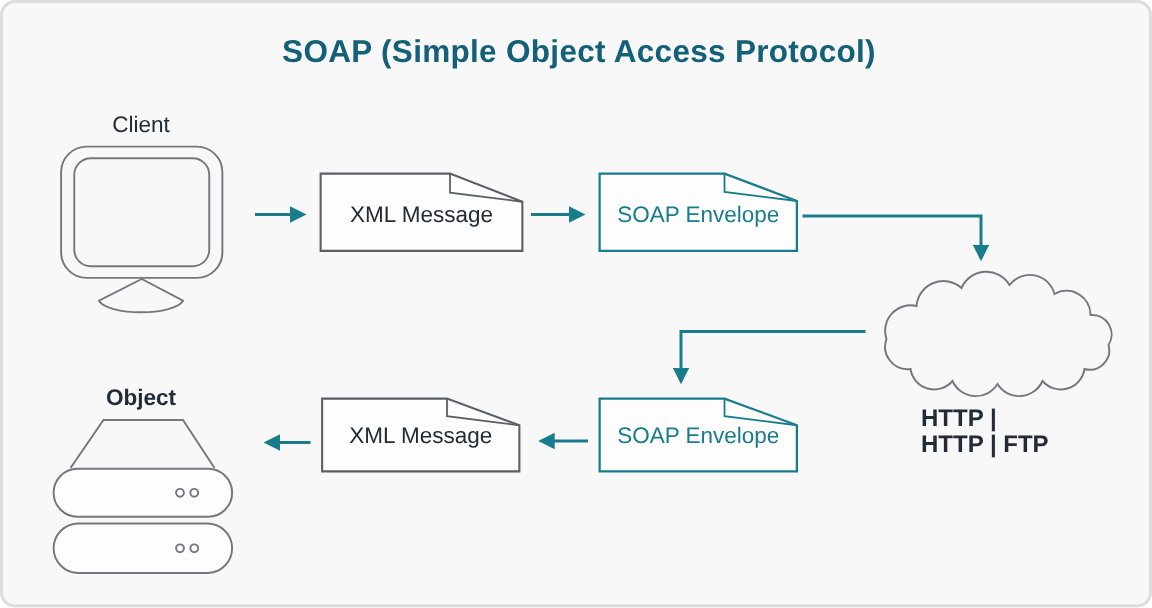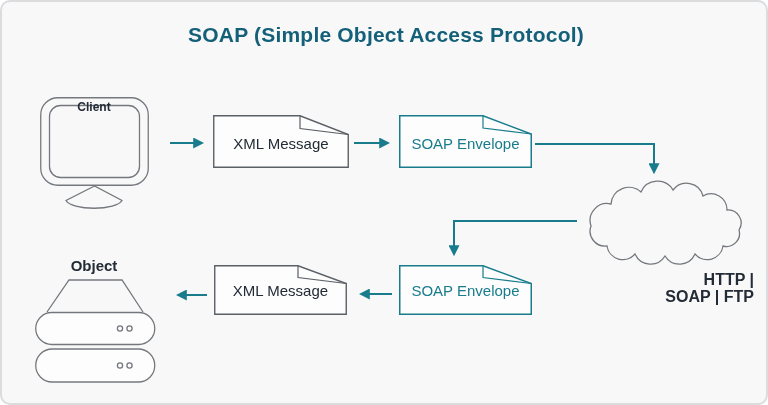--- a/index.html
+++ b/index.html
@@ -24,27 +24,27 @@
   .s-doc-teal-flap{stroke:var(--teal,#187c8c);stroke-width:1.2;fill:none;}
   .s-arrow{stroke:var(--teal,#187c8c);stroke-width:2;fill:none;}
   .arrow-head{fill:var(--teal,#187c8c);}
 
   
   .lbl{
     position:absolute;display:flex;align-items:center;justify-content:center;
     color:var(--ink,#232b36);white-space:nowrap;
   }
   .lbl-title{left:0;top:19px;width:768px;height:28px;font-size:21px;font-weight:700;color:var(--title-teal,#136078);letter-spacing:.2px;}
-  .lbl-client{left:42px;top:71px;width:100px;height:20px;font-size:12px;font-weight:700;margin-top:24px;}
+  .lbl-client{left:42px;top:71px;width:100px;height:20px;font-size:15px;font-weight:400;}
   .lbl-server{left:42px;top:253px;width:100px;height:20px;font-size:15px;font-weight:600;}
   .lbl-xml-req{left:211px;top:116px;width:136px;height:50px;font-size:15px;}
   .lbl-soap-req{left:397px;top:116px;width:133px;height:50px;font-size:15px;color:var(--teal,#187c8c);}
   .lbl-xml-res{left:212px;top:264px;width:133px;height:48px;font-size:15px;}
   .lbl-soap-res{left:397px;top:264px;width:133px;height:48px;font-size:15px;color:var(--teal,#187c8c);}
-  .lbl-transport{left:612px;top:269px;width:140px;display:block;font-size:16px;font-weight:600;line-height:17px;text-align:right;}
+  .lbl-transport{left:612px;top:269px;width:140px;display:block;font-size:16px;font-weight:600;line-height:17px;text-align:left;}
 </style>
 </head>
 <body>
 
 <div class="canvas">
 
   <svg class="art" viewBox="0 0 768 405" aria-hidden="true">
     <defs>
       <marker id="ah" viewBox="0 0 10 10" refX="8" refY="5" markerWidth="5.5" markerHeight="5.5" orient="auto">
         <path d="M0,0 L10,5 L0,10 Z" class="arrow-head"></path>
@@ -113,16 +113,16 @@
 
   <div class="lbl lbl-title">SOAP (Simple Object Access Protocol)</div>
   <div class="lbl lbl-client">Client</div>
   <div class="lbl lbl-xml-req">XML Message</div>
   <div class="lbl lbl-soap-req">SOAP Envelope</div>
   <div class="lbl lbl-xml-res">XML Message</div>
   <div class="lbl lbl-soap-res">SOAP Envelope</div>
   <div class="lbl lbl-server">Object</div>
   <div class="lbl lbl-transport">
     <div>HTTP |</div>
-    <div>SOAP | FTP</div>
+    <div>HTTP | FTP</div>
   </div>
 
 </div>
 
 </body></html>

